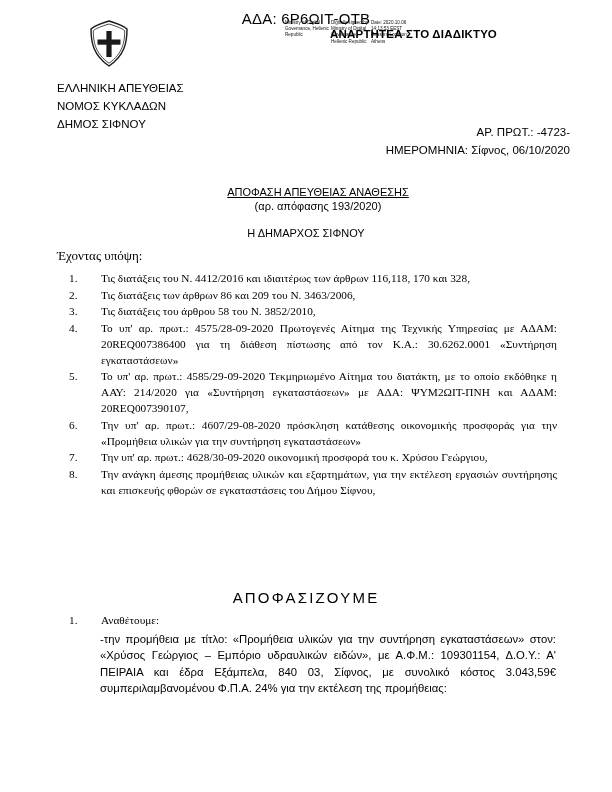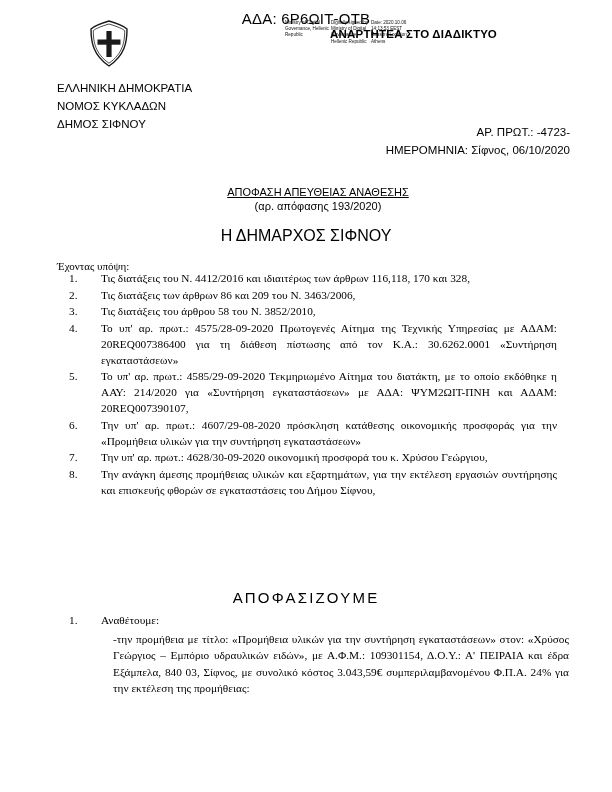--- a/index.html
+++ b/index.html
@@ -112,29 +112,28 @@
     display: block;
     margin-top: 2px;
   }
   .mayor-line {
     position: absolute;
     top: 227px;
     left: 0;
     width: 100%;
     text-align: center;
     font-family: "Liberation Sans", sans-serif;
-    font-size: 16px;
+    font-size: 11px;
   }
   .having {
     position: absolute;
     top: 248px;
     left: 57px;
     font-family: "Liberation Serif", serif;
-    font-size: 11px;
-    margin-top: 12px;
+    font-size: 13px;
   }
 
   
   ol.items {
     position: absolute;
     top: 270px;
     left: 57px;
     width: 500px;
     margin: 0;
     padding: 0;
@@ -183,23 +182,23 @@
     padding-left: 44px;
   }
   .decide-list .row .num {
     position: absolute;
     left: 12px;
     top: 0;
   }
   .decide-body {
     position: absolute;
     top: 631px;
-    left: 113px;
+    left: 100px;
     width: 456px;
-    font-family: Liberation Serif, serif;
+    font-family: Liberation Sans, sans-serif;
     font-size: 11.3px;
     line-height: 1.45;
     text-align: justify;
     text-justify: inter-word;
   }
 </style>
 </head>
 <body>
 
 <div class="page">
@@ -215,21 +214,21 @@
     </svg>
   </div>
 
   <div class="ministry-block">
     <span class="col col1">Ministry of Digital Governance, Hellenic Republic</span><span class="col col2">Digitally signed by Ministry of Digital Governance, Hellenic Republic</span><span class="col col3">Date: 2020.10.06 14:13:53 EEST Reason: Location: Athens</span>
   </div>
 
   <div class="anartitea">ΑΝΑΡΤΗΤΕΑ ΣΤΟ ΔΙΑΔΙΚΤΥΟ</div>
 
   <div class="authority">
-    <div>ΕΛΛΗΝΙΚΗ ΔΗΜΟΚΡΑΤΙΑ</div>
+    <div>ΕΛΛΗΝΙΚΗ ΑΠΕΥΘΕΙΑΣ</div>
     <div>ΝΟΜΟΣ ΚΥΚΛΑΔΩΝ</div>
     <div>ΔΗΜΟΣ ΣΙΦΝΟΥ</div>
   </div>
 
   <div class="protocol">
     <div>ΑΡ. ΠΡΩΤ.: -4723-</div>
     <div>ΗΜΕΡΟΜΗΝΙΑ: Σίφνος, 06/10/2020</div>
   </div>
 
   <div class="doc-title">

